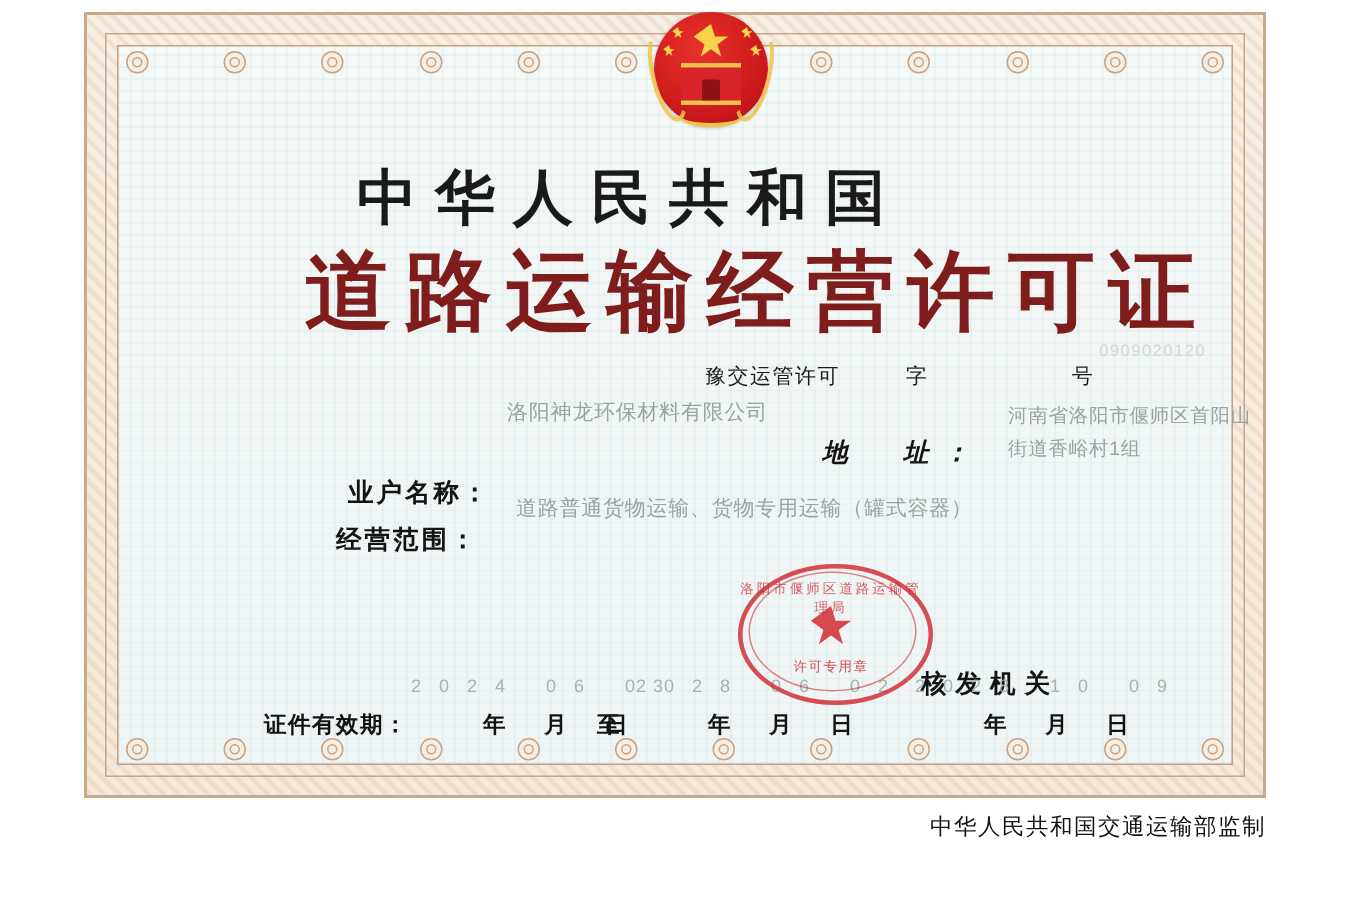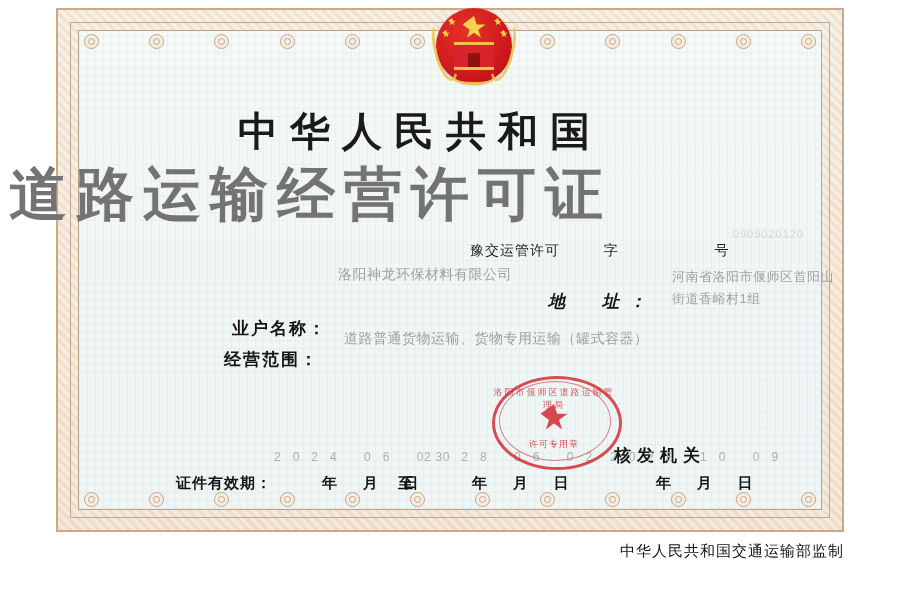--- a/index.html
+++ b/index.html
@@ -172,27 +172,27 @@
     font-weight: 700;
     letter-spacing: 12px;
     text-indent: 12px;
     color: #1a1a1a;
   }
   .title-sub {
     position: absolute;
     left: 0;
     top: 156px;
     width: 806px;
-    text-align: left;
+    text-align: right;
     font-family: "DejaVu Serif", "Liberation Serif", serif;
     font-size: 58px;
     font-weight: 700;
     letter-spacing: 9px;
     text-indent: 9px;
-    color: #737373;
+    color: #7f1d1d;
   }
 
   
   .faint-serial {
     position: absolute;
     right: 96px;
     top: 228px;
     font-size: 11px;
     letter-spacing: 1px;
     color: #cfd9d6;

